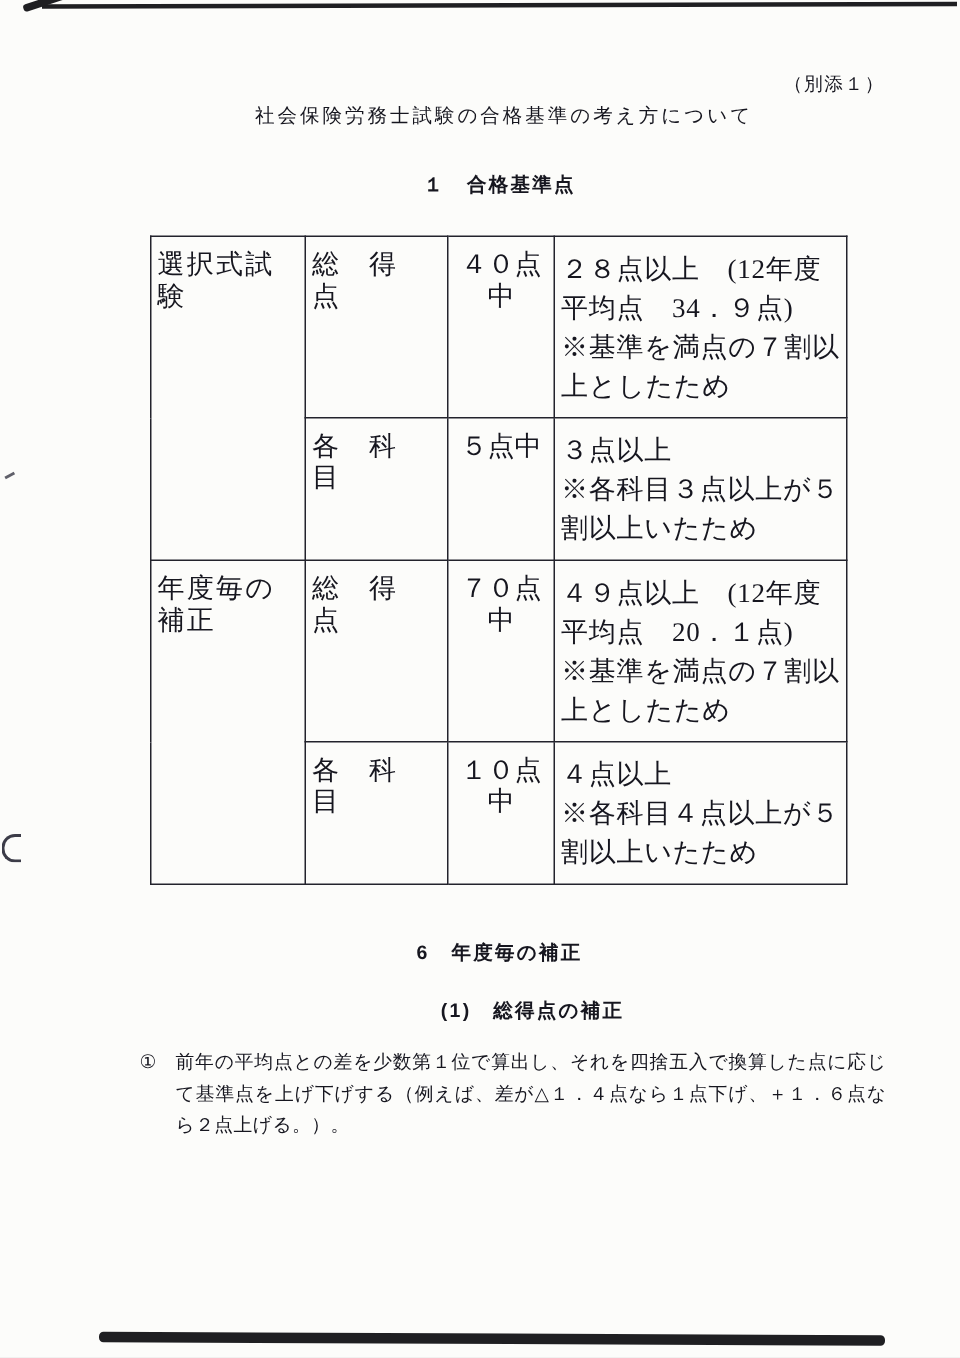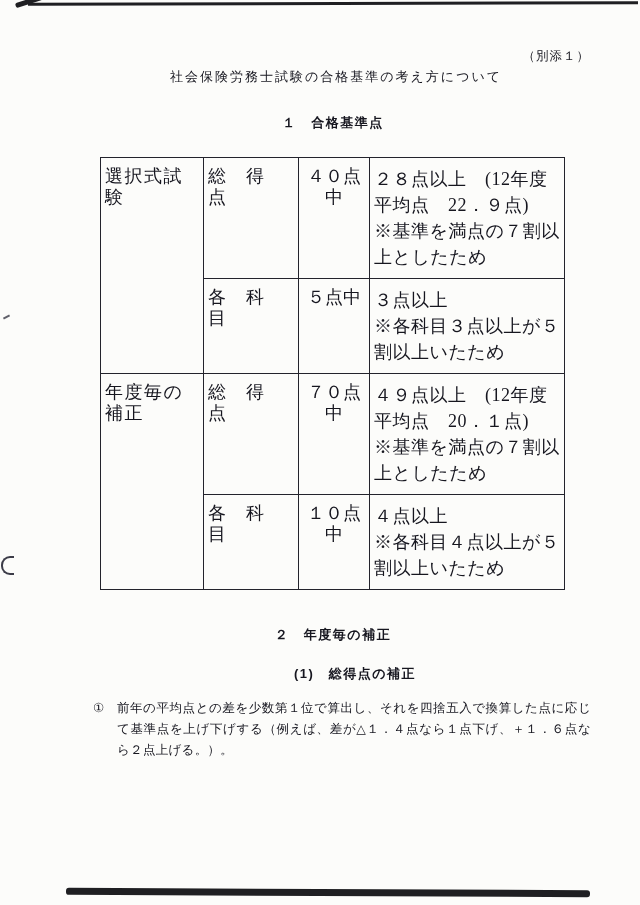--- a/index.html
+++ b/index.html
@@ -147,21 +147,21 @@
 
     <div class="sec-heading">１　合格基準点</div>
 
     <table class="ctable">
       <tbody>
         <tr>
           <td class="exam" rowspan="2">選択式試験</td>
           <td class="item">総　得　点</td>
           <td class="max">４０点中</td>
           <td class="criteria">
-            <div>２８点以上　(12年度平均点　22．９点)</div>
+            <div>２８点以上　(12年度平均点　34．９点)</div>
             <div>※基準を満点の７割以上としたため</div>
           </td>
         </tr>
         <tr>
           <td class="item">各　科　目</td>
           <td class="max">５点中</td>
           <td class="criteria">
             <div>３点以上</div>
             <div>※各科目３点以上が５割以上いたため</div>
           </td>
@@ -179,21 +179,21 @@
           <td class="item">各　科　目</td>
           <td class="max">１０点中</td>
           <td class="criteria">
             <div>４点以上</div>
             <div>※各科目４点以上が５割以上いたため</div>
           </td>
         </tr>
       </tbody>
     </table>
 
-    <div class="sec-heading">２　年度毎の補正</div>
+    <div class="sec-heading">6　年度毎の補正</div>
 
     <div class="sec-heading h3">(1)　総得点の補正</div>
 
     <div class="list">
       <div class="li">
         <span class="marker">①</span>
         <div class="text">前年の平均点との差を少数第１位で算出し、それを四捨五入で換算した点に応じて基準点を上げ下げする（例えば、差が△１．４点なら１点下げ、＋１．６点なら２点上げる。）。</div>
       </div>
 
     </div>

